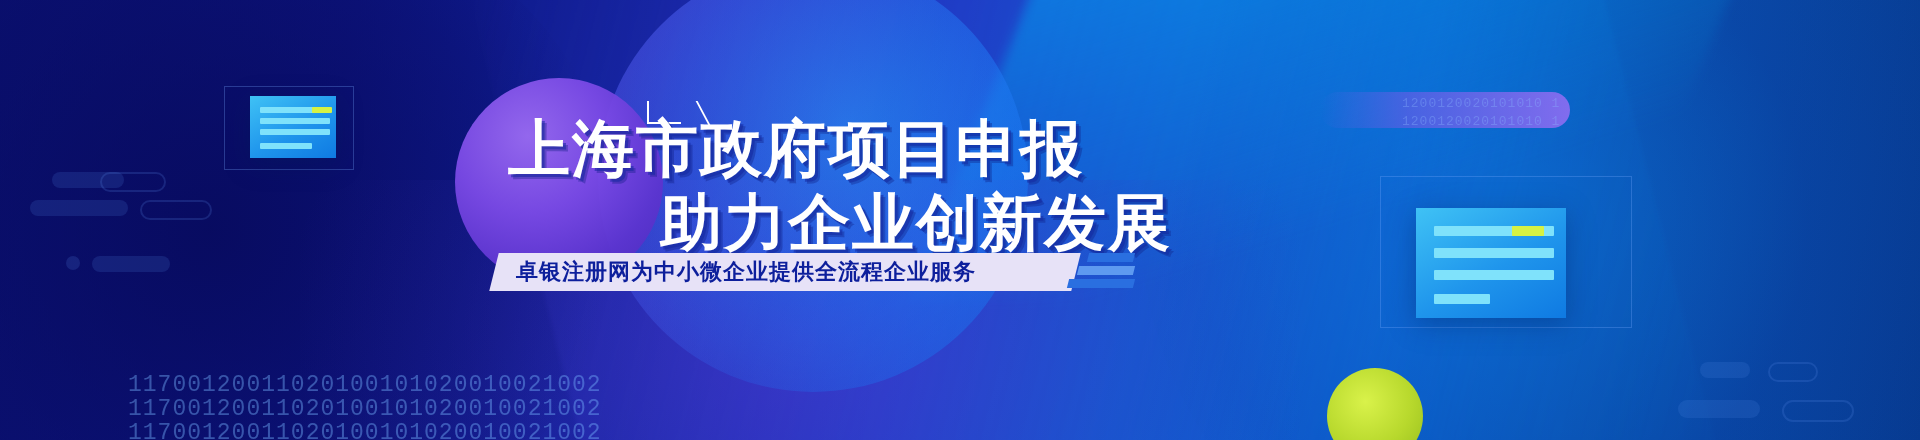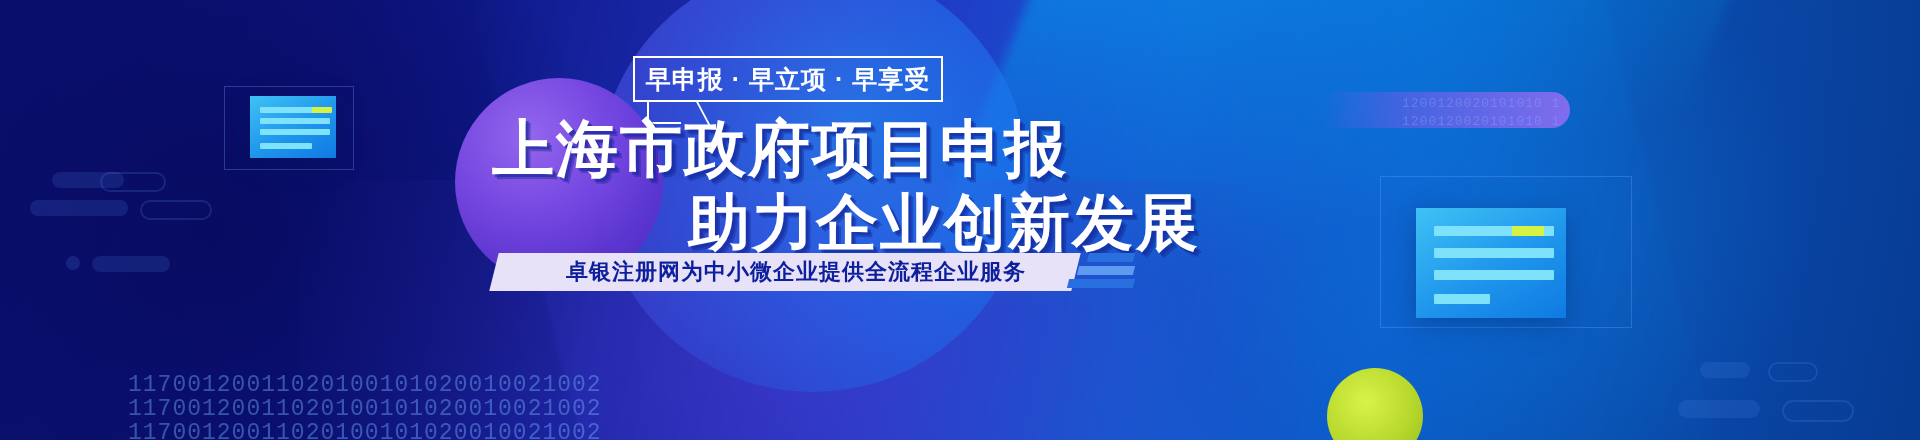--- a/index.html
+++ b/index.html
@@ -200,48 +200,47 @@
     color: #ffffff;
     font-weight: bold;
     letter-spacing: 2px;
     line-height: 1;
     text-shadow:
        3px 3px 0 rgba(20,40,160,0.55),
        5px 5px 0 rgba(15,30,130,0.35);
     white-space: nowrap;
   }
   #headline-1 {
-    left: 492px; top: 118px;
+    left: 508px; top: 118px;
     font-size: 62px;
   }
   #headline-2 {
     left: 660px; top: 192px;
     font-size: 62px;
-    margin-left: 28px;
   }
 
   
   #subtitle-ribbon {
     position: absolute;
     left: 494px; top: 253px;
     width: 582px; height: 38px;
     background: #e7e2f7;
     transform: skewX(-14deg);
   }
   #subtitle-text {
     position: absolute;
     left: 516px; top: 258px;
     width: 560px;
     height: 28px;
     color: #0d1f9c;
     font-size: 22px;
     font-weight: bold;
     letter-spacing: 1px;
     line-height: 28px;
-    text-align: center;
+    text-align: left;
     white-space: nowrap;
   }
   .ribbon-chev {
     position: absolute;
     background: #2a6fe0;
     transform: skewX(-14deg);
   }
   .ribbon-chev.light { background: #5e9af0; }
 
   
@@ -303,23 +302,20 @@
   <div class="pill" style="left:1678px; top:400px; width:82px;  height:18px;"></div>
   <div class="pill ring" style="left:1782px; top:400px; width:68px;  height:18px;"></div>
 
   <div class="digits bl" style="left:128px; top:372px;">11700120011020100101020010021002</div>
   <div class="digits bl" style="left:128px; top:396px;">11700120011020100101020010021002</div>
   <div class="digits bl" style="left:128px; top:420px;">11700120011020100101020010021002</div>
 
   <div class="digits tr" style="left:1402px; top:96px;">1200120020101010 1</div>
   <div class="digits tr" style="left:1402px; top:114px;">1200120020101010 1</div>
 
-  <div id="tagline-box">
-    <span id="tagline-text">早申报 · 早立项 · 早享受</span>
-  </div>
   <div class="tail-a"></div>
   <div class="tail-b"></div>
   <div class="tail-c"></div>
 
   <div class="headline" id="headline-1">上海市政府项目申报</div>
   <div class="headline" id="headline-2">助力企业创新发展</div>
 
   <div id="subtitle-ribbon"></div>
   <div class="ribbon-chev" style="left:1088px; top:253px; width:46px;  height:9px;"></div>
   <div class="ribbon-chev light" style="left:1078px; top:266px; width:56px;  height:9px;"></div>

